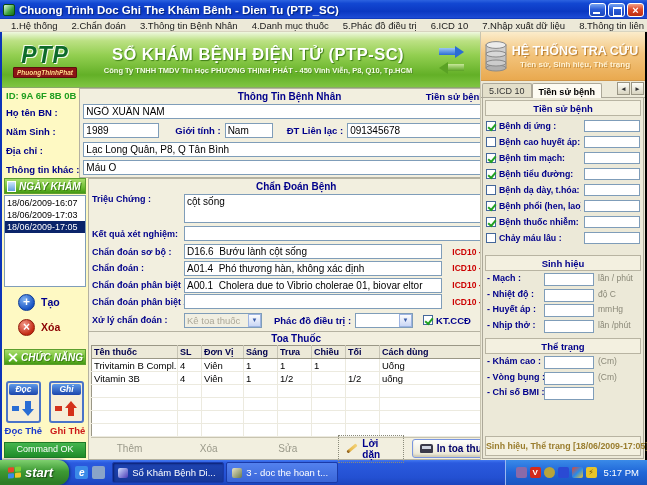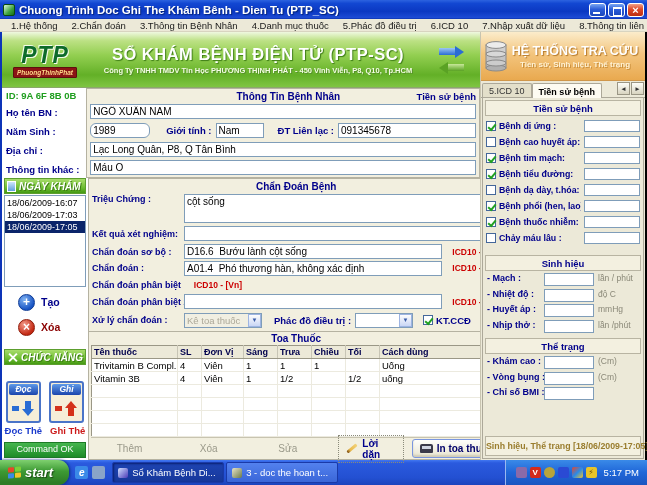--- a/index.html
+++ b/index.html
@@ -23,21 +23,21 @@
   .winbtn.restore::after { content:""; position:absolute; left:4px; top:3px; width:7px; height:6px;
     border:1px solid #fff; border-top-width:2px; }
 
   
   .menubar { height:13px; background:#ece9d8; border-bottom:1px solid #d8d4c0; display:flex;
     align-items:center; padding:0 4px; gap:0; }
   .menuitem { font-size:9.5px; color:#1a1a1a; padding:0 7px; cursor:default; white-space:nowrap; }
 
   
   .frame { height:428px; display:flex; border-left:2px solid #0d34b8; border-right:2px solid #000000;
-    background:#ffffff; }
+    background:#fef9c3; }
   .left-region { width:478px; display:flex; flex-direction:column; }
   .right-panel { width:165px; display:flex; flex-direction:column; background:#ece9d8; border-left:1px solid #c8c4b0; }
 
   
   .app-header { height:57px; display:flex; align-items:center;
     background:linear-gradient(180deg,#eff8e0 0%,#bce184 16%,#93cf51 42%,#63b027 78%,#7fc542 100%);
     border-bottom:1px solid #8aa86a; }
   .logo { width:86px; display:flex; flex-direction:column; align-items:center; padding-top:2px; }
   .logo-ptp { font-size:23px; font-weight:bold; font-style:italic; color:#0d6b2a; letter-spacing:1px;
     text-shadow:1px 1px 0 #f4fbe8, -1px -1px 0 #f4fbe8; line-height:24px; }
@@ -263,21 +263,21 @@
       <div class="pbox">
         <div class="pbox-hdr">
           <span style="width:70px"></span>
           <span class="sect-title">Thông Tin Bệnh Nhân</span>
           <span class="hist-link">Tiền sử bệnh</span>
         </div>
         <div class="prow">
           <input class="inp grow" value="NGÔ XUÂN NAM" style="">
         </div>
         <div class="prow">
-          <input class="inp" style="width: 60px; border-radius: 6px;" value="1989">
+          <input class="inp" style="width: 76px;" value="1989">
           <span class="ilbl" style="margin-left:12px">Giới tính :</span>
           <input class="inp" style="width: 48px;" value="Nam">
           <span class="ilbl" style="margin-left:10px">ĐT Liên lạc :</span>
           <input class="inp grow" value="091345678" style="">
         </div>
         <div class="prow">
           <input class="inp grow" value="Lạc Long Quân, P8, Q Tân Bình" style="">
         </div>
         <div class="prow last">
           <input class="inp grow" value="Máu O" style="">
@@ -360,20 +360,21 @@
             <input class="inp grow" value="D16.6  Bướu lành cột sống" style="">
             <span class="icdtag">ICD10 - [Vn]</span>
           </div>
           <div class="drow">
             <span class="dlbl">Chẩn đoán :</span>
             <input class="inp grow" value="A01.4  Phó thương hàn, không xác định" style="">
             <span class="icdtag">ICD10 - [Vn]</span>
           </div>
           <div class="drow">
             <span class="dlbl">Chẩn đoán phân biệt 1:</span>
+            <input class="inp grow" value="A00.1  Cholera due to Vibrio cholerae 01, biovar eltor" style="">
             <span class="icdtag">ICD10 - [Vn]</span>
           </div>
           <div class="drow">
             <span class="dlbl">Chẩn đoán phân biệt 2:</span>
             <input class="inp grow" value="" style="">
             <span class="icdtag">ICD10 - [Vn]</span>
           </div>
           <div class="drow" style="height:20px">
             <span class="dlbl">Xử lý chẩn đoán :</span>
             <span class="selbox disabled" style="width:78px">

